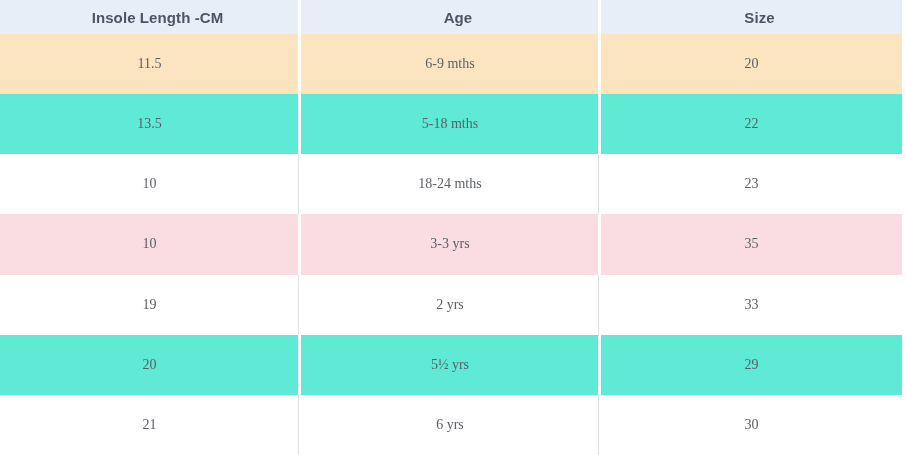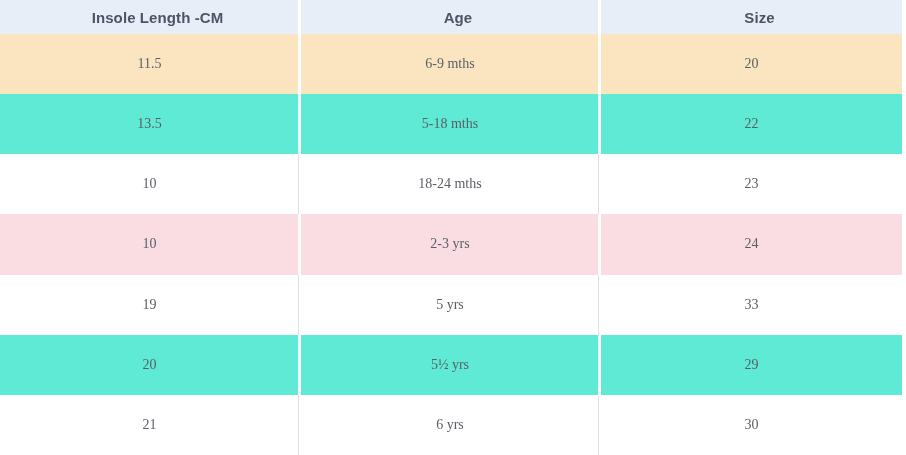--- a/index.html
+++ b/index.html
@@ -121,29 +121,29 @@
     </tr>
 
     <tr class="row-white">
       <td>10</td>
       <td>18-24 mths</td>
       <td>23</td>
     </tr>
 
     <tr class="row-pink">
       <td>10</td>
-      <td>2-3 yrs</td>
-      <td>24</td>
+      <td>3-3 yrs</td>
+      <td>35</td>
     </tr>
 
 
 
     <tr class="row-white">
       <td>19</td>
-      <td>5 yrs</td>
+      <td>2 yrs</td>
       <td>33</td>
     </tr>
 
     <tr class="row-green">
       <td>20</td>
       <td>5½ yrs</td>
       <td>29</td>
     </tr>
 
     <tr class="row-white">

